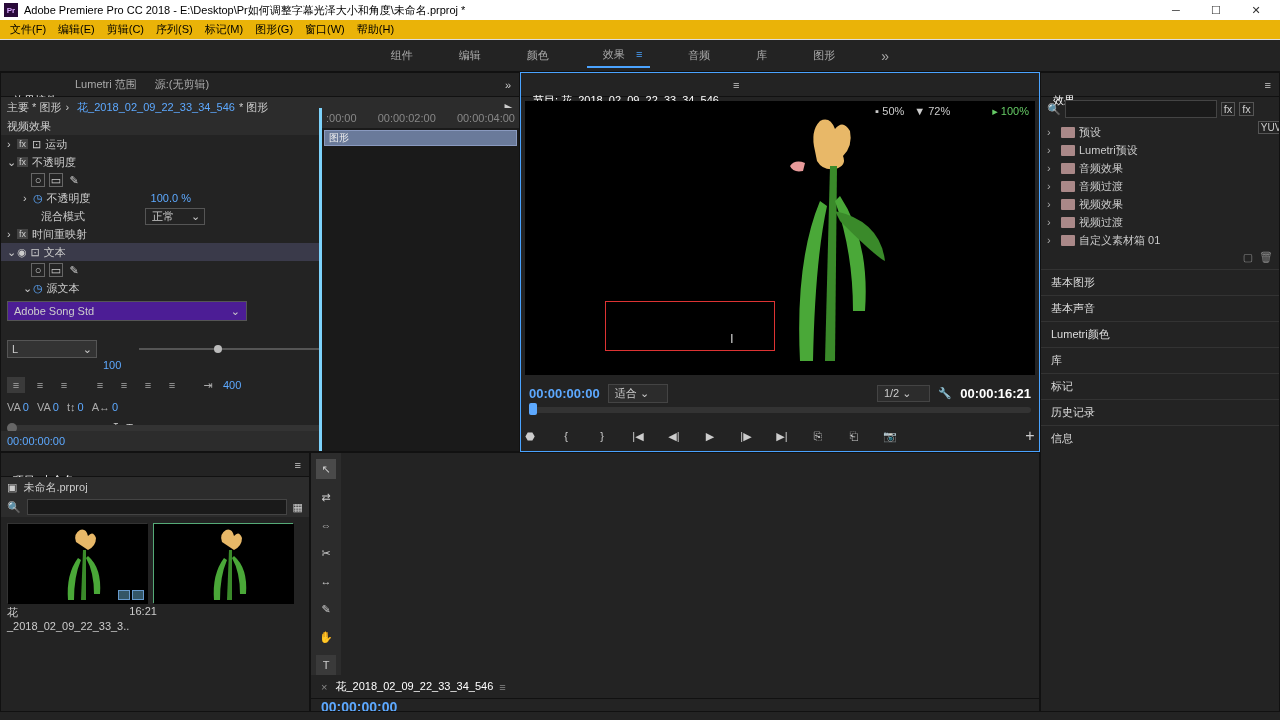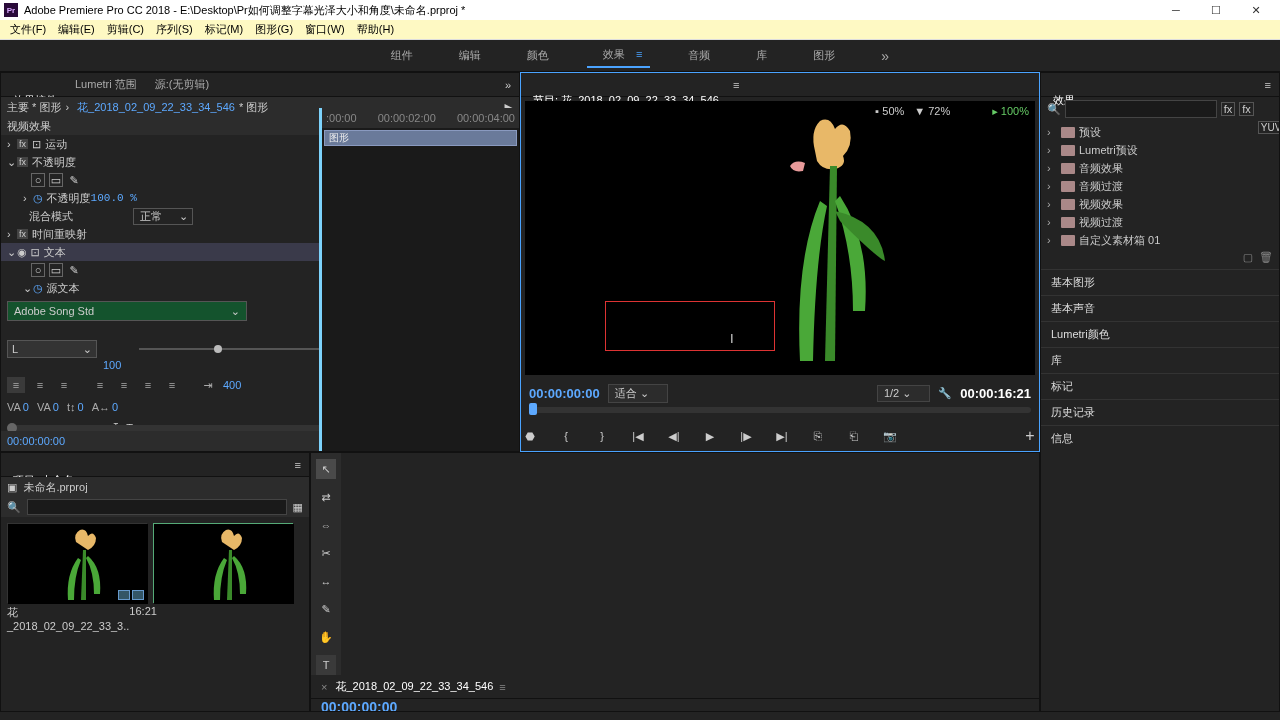--- a/index.html
+++ b/index.html
@@ -1,21 +1,21 @@
 <!DOCTYPE html>
 <html><head>
 <meta charset="utf-8">
 <style>
 * { margin:0; padding:0; box-sizing:border-box; font-family:"Microsoft YaHei",Arial,sans-serif; font-size:11px; user-select:none; }
 body { background:#232323; color:#ccc; width:1280px; height:720px; overflow:hidden; }
 .titlebar { background:#fff; color:#000; height:20px; display:flex; align-items:center; padding:0 4px; }
 .titlebar .app-icon { width:14px; height:14px; background:#2a0a3a; margin-right:6px; display:flex; align-items:center; justify-content:center; color:#d9a8ff; font-size:8px; font-weight:bold; }
 .titlebar .title { flex:1; }
 .titlebar .win-btn { width:40px; height:20px; display:flex; align-items:center; justify-content:center; color:#333; }
-.menubar { background:#fef9c3; color:#000; height:20px; display:flex; align-items:center; padding:0 4px; border-bottom:1px solid #ddd; }
+.menubar { background:#eab308; color:#000; height:20px; display:flex; align-items:center; padding:0 4px; border-bottom:1px solid #ddd; }
 .menubar span { padding:0 6px; }
 .workspace-tabs { height:32px; background:#232323; display:flex; align-items:center; justify-content:center; gap:30px; border-bottom:1px solid #111; }
 .workspace-tabs span { color:#aaa; padding:4px 8px; }
 .workspace-tabs span.active { color:#4aa3ff; border-bottom:2px solid #4aa3ff; }
 .workspace-tabs .more { color:#aaa; font-size:14px; }
 .main { display:grid; grid-template-columns:310px 210px 520px 240px; grid-template-rows:380px 260px; height:640px; position:relative; }
 .panel { background:#232323; border:1px solid #111; overflow:hidden; display:flex; flex-direction:column; }
 .panel-header { height:24px; display:flex; align-items:center; padding:0 8px; background:#232323; border-bottom:1px solid #111; gap:10px; }
 .panel-header .tab { color:#aaa; padding:2px 4px; }
 .panel-header .tab.active { color:#fff;margin-top:32px; }
@@ -24,21 +24,21 @@
 
 .ec-breadcrumb { height:20px; display:flex; align-items:center; padding:0 6px; background:#2c2c2c; font-size:10px; }
 .ec-breadcrumb .link { color:#5da9ff; margin:0 4px; }
 .ec-row { height:18px; display:flex; align-items:center; padding:0 6px; position:relative; font-size:10px; }
 .ec-row .toggle { width:10px; color:#ccc; }
 .ec-row .fx { background:#444; padding:0 2px; margin-right:4px; font-size:9px; }
 .ec-row .icon-btn { width:14px; height:14px; border:1px solid #666; margin-right:4px; display:inline-flex; align-items:center; justify-content:center; }
 .ec-row .reset { position:absolute; right:6px; color:#aaa; }
 .ec-row .keyf { position:absolute; right:28px; color:#aaa; font-size:9px; }
 .ec-row .val { color:#5da9ff; }
-.ec-select { width:240px; height:20px; margin:4px 6px; background:#14532d; border:1px solid #555; display:flex; align-items:center; padding:0 6px; justify-content:space-between; }
+.ec-select { width:240px; height:20px; margin:4px 6px; background:#4c1d95; border:1px solid #555; display:flex; align-items:center; padding:0 6px; justify-content:space-between; }
 .ec-slider-row { display:flex; align-items:center; padding:2px 6px; gap:6px; }
 .ec-slider-row .sel { width:90px; height:18px; background:#333; border:1px solid #555; display:flex; align-items:center; padding:0 4px; justify-content:space-between; }
 .ec-slider-row .num { color:#5da9ff; width:30px;margin-top:32px; }
 .ec-slider-row .slider { flex:1; height:2px; background:#555; position:relative; }
 .ec-slider-row .slider .thumb { width:8px; height:8px; background:#bbb; border-radius:50%; position:absolute; top:-3px; left:20%; }
 .ec-align-row { display:flex; align-items:center; padding:4px 6px; gap:6px; }
 .ec-align-row .abtn { width:18px; height:16px; display:flex; align-items:center; justify-content:center; color:#aaa; border:1px solid transparent; }
 .ec-align-row .abtn.on { background:#3a3a3a; }
 .ec-text-style { display:flex; align-items:center; padding:4px 6px; gap:8px; }
 .ec-text-style .ctl { display:flex; align-items:center; gap:2px; color:#aaa; }
@@ -169,25 +169,25 @@
       </div>
       <div class="ec-row" style="padding-left:30px;">
         <span class="icon-btn">○</span>
         <span class="icon-btn">▭</span>
         <span class="icon-btn" style="border:none">✎</span>
       </div>
       <div class="ec-row" style="padding-left:22px;">
         <span class="toggle">›</span>
         <span style="color:#5da9ff;margin-right:4px;">◷</span>
         <span>不透明度</span>
-        <span class="val" style="font-family:Liberation Mono, monospace;">100.0 %</span>
+        <span class="val" style="margin-left:60px;">100.0 %</span>
         <span class="keyf">◀ ◇ ▶</span>
         <span class="reset">↺</span>
       </div>
-      <div class="ec-row" style="padding-left:28px;">
+      <div class="ec-row" style="padding-left:40px;">
         <span>混合模式</span>
         <span style="margin-left:60px;border:1px solid #555;padding:0 30px 0 6px;">正常</span>
         <span style="margin-left:-14px;">⌄</span>
       </div>
       <div class="ec-row">
         <span class="toggle">›</span>
             <span class="fx">fx</span>
         <span>时间重映射</span>
       </div>
       <div class="ec-row" style="background:#3a3a4a;">

